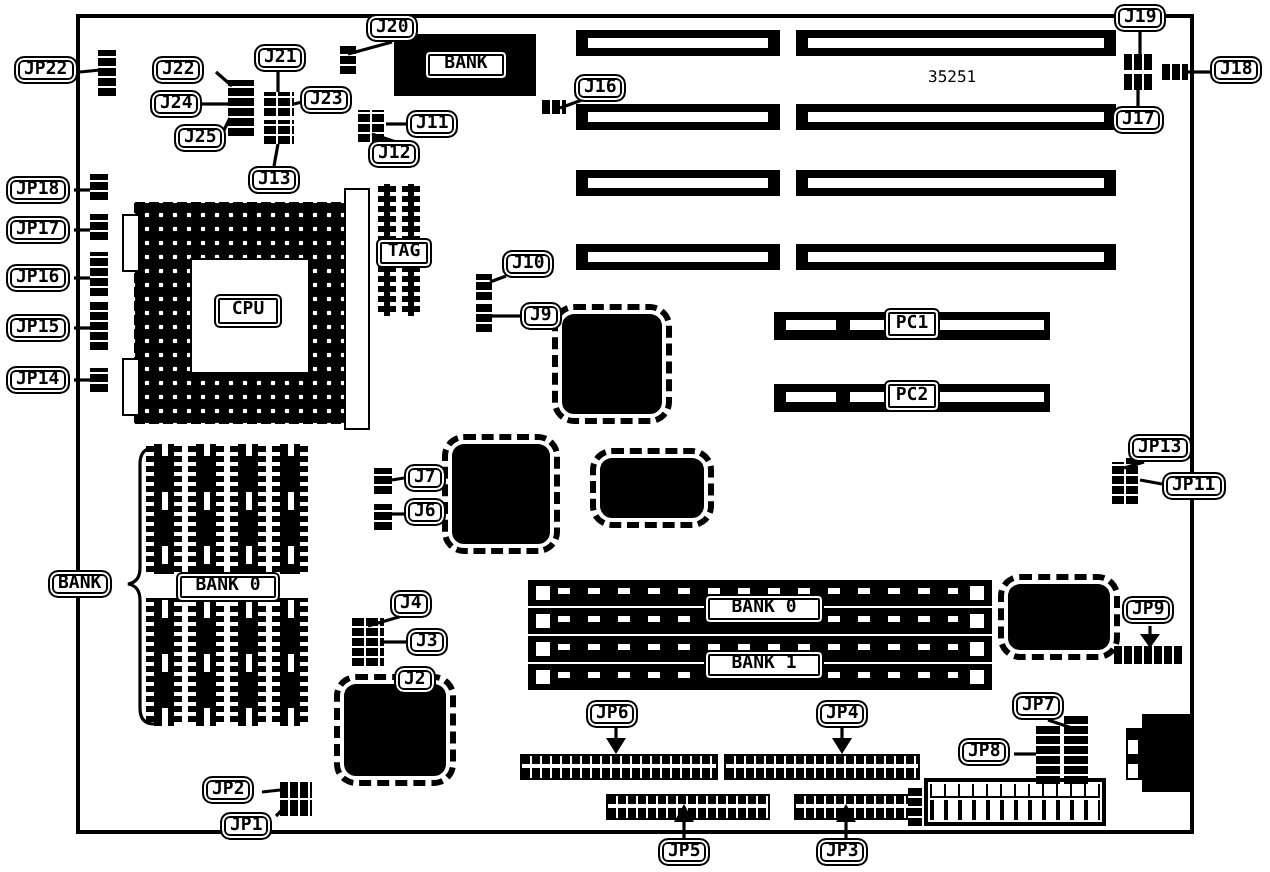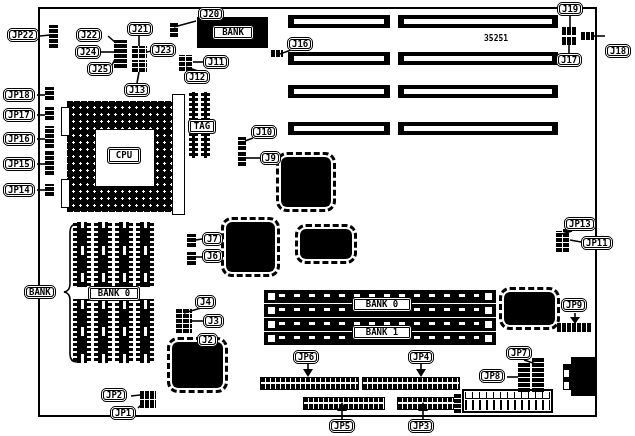--- a/index.html
+++ b/index.html
@@ -126,22 +126,34 @@
 
   <div class="isa" style="left:288px;top:15px;width:102px;height:13px"></div>
   <div class="isa" style="left:398px;top:15px;width:160px;height:13px"></div>
   <div class="isa" style="left:288px;top:52px;width:102px;height:13px"></div>
   <div class="isa" style="left:398px;top:52px;width:160px;height:13px"></div>
   <div class="isa" style="left:288px;top:85px;width:102px;height:13px"></div>
   <div class="isa" style="left:398px;top:85px;width:160px;height:13px"></div>
   <div class="isa" style="left:288px;top:122px;width:102px;height:13px"></div>
   <div class="isa" style="left:398px;top:122px;width:160px;height:13px"></div>
 
-  <div class="txt" style="left:484px;top:34px;font-size:8px;font-weight:bold">35251</div>
-
+  <div class="txt" style="left:464px;top:34px;font-size:8px;font-weight:normal">35251</div>
+
+  <div class="pci" style="top:156px">
+    <span class="sg" style="left:6px;width:25px"></span>
+      <span class="sg" style="left:38px;width:18px"></span>
+      <span class="sg" style="left:83px;width:52px"></span>
+    <div class="box" style="left:55px;top:-2px;width:26px;height:14px;line-height:14px">PC1</div>
+  </div>
+  <div class="pci" style="top:192px">
+    <span class="sg" style="left:6px;width:25px"></span>
+      <span class="sg" style="left:38px;width:18px"></span>
+      <span class="sg" style="left:83px;width:52px"></span>
+    <div class="box" style="left:55px;top:-2px;width:26px;height:14px;line-height:14px">PC2</div>
+  </div>
 
   <div class="abs" style="left:197px;top:17px;width:71px;height:31px;background:#000;z-index:3"></div>
   <div class="box" style="left:212px;top:25px;width:40px;height:13px;line-height:13px">BANK</div>
 
   <div id="cpu-socket"></div>
   <div class="wing" style="left:61px;top:107px"></div>
   <div class="wing" style="left:61px;top:179px"></div>
   <div id="lever"></div>
   <div id="cpu-inner"></div>
   <div class="box" style="left:107px;top:147px;width:32px;height:15px;line-height:15px;z-index:5">CPU</div>
@@ -214,26 +226,26 @@
   <div class="jh" style="left:140px;top:391px;width:16px;height:8px"></div>
   <div class="jh" style="left:140px;top:400px;width:16px;height:8px"></div>
 
   <div class="lbl" style="left:7px;top:28px">JP22</div>
   <div class="lbl" style="left:76px;top:28px">J22</div>
   <div class="lbl" style="left:75px;top:45px">J24</div>
   <div class="lbl" style="left:87px;top:62px">J25</div>
   <div class="lbl" style="left:127px;top:22px">J21</div>
   <div class="lbl" style="left:150px;top:43px">J23</div>
   <div class="lbl" style="left:124px;top:83px">J13</div>
-  <div class="lbl" style="left:198px;top:7px">J20</div>
+  <div class="lbl" style="left:183px;top:7px">J20</div>
   <div class="lbl" style="left:203px;top:55px">J11</div>
   <div class="lbl" style="left:184px;top:70px">J12</div>
   <div class="lbl" style="left:287px;top:37px">J16</div>
   <div class="lbl" style="left:557px;top:2px">J19</div>
-  <div class="lbl" style="left:605px;top:44px">J18</div>
+  <div class="lbl" style="left:605px;top:28px">J18</div>
   <div class="lbl" style="left:556px;top:53px">J17</div>
   <div class="lbl" style="left:3px;top:88px">JP18</div>
   <div class="lbl" style="left:3px;top:108px">JP17</div>
   <div class="lbl" style="left:3px;top:132px">JP16</div>
   <div class="lbl" style="left:3px;top:157px">JP15</div>
   <div class="lbl" style="left:3px;top:183px">JP14</div>
   <div class="lbl" style="left:251px;top:125px">J10</div>
   <div class="lbl" style="left:260px;top:151px">J9</div>
   <div class="lbl" style="left:564px;top:217px">JP13</div>
   <div class="lbl" style="left:581px;top:236px">JP11</div>

